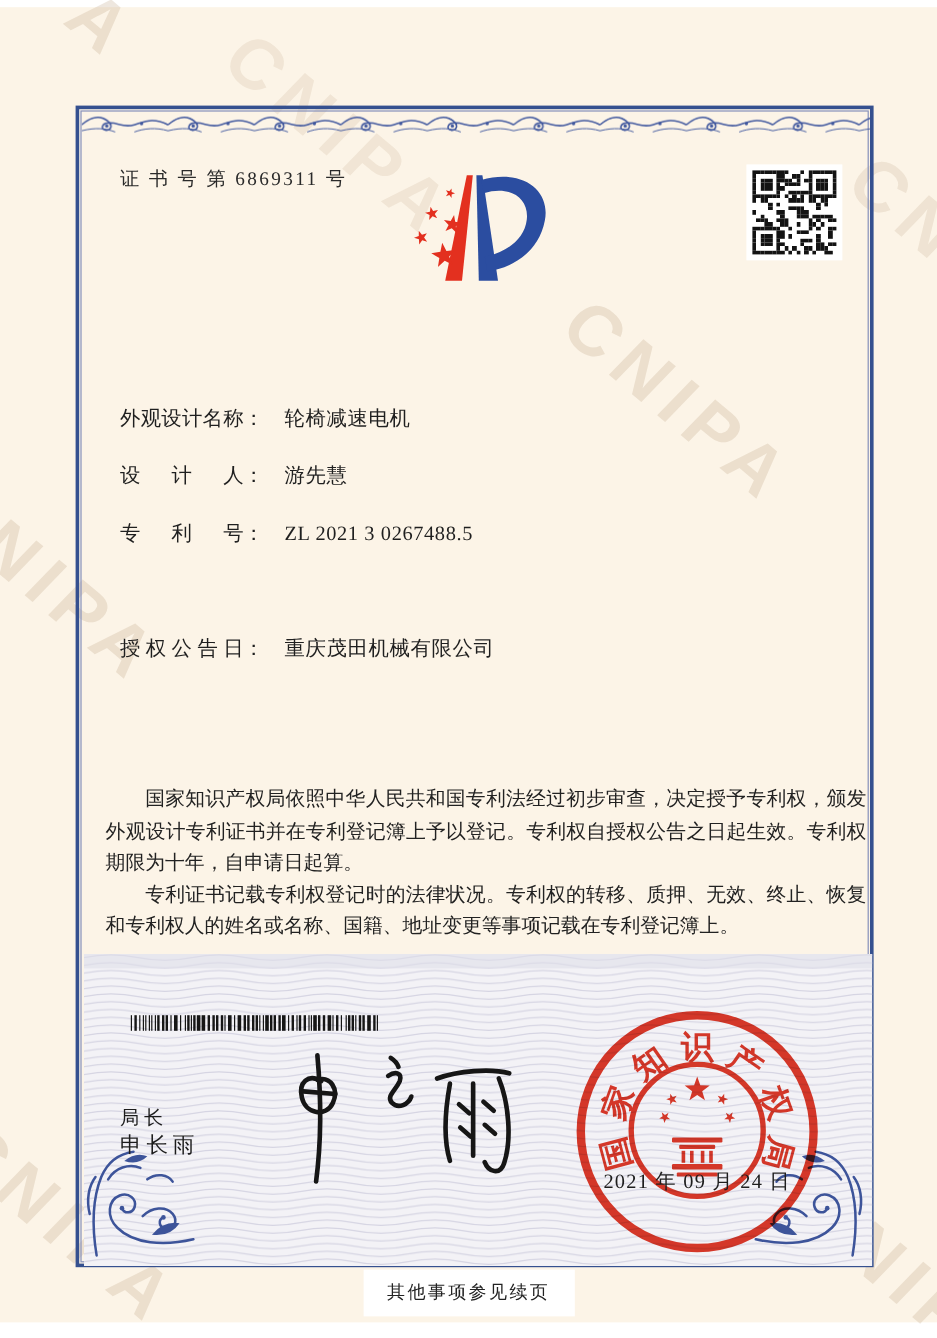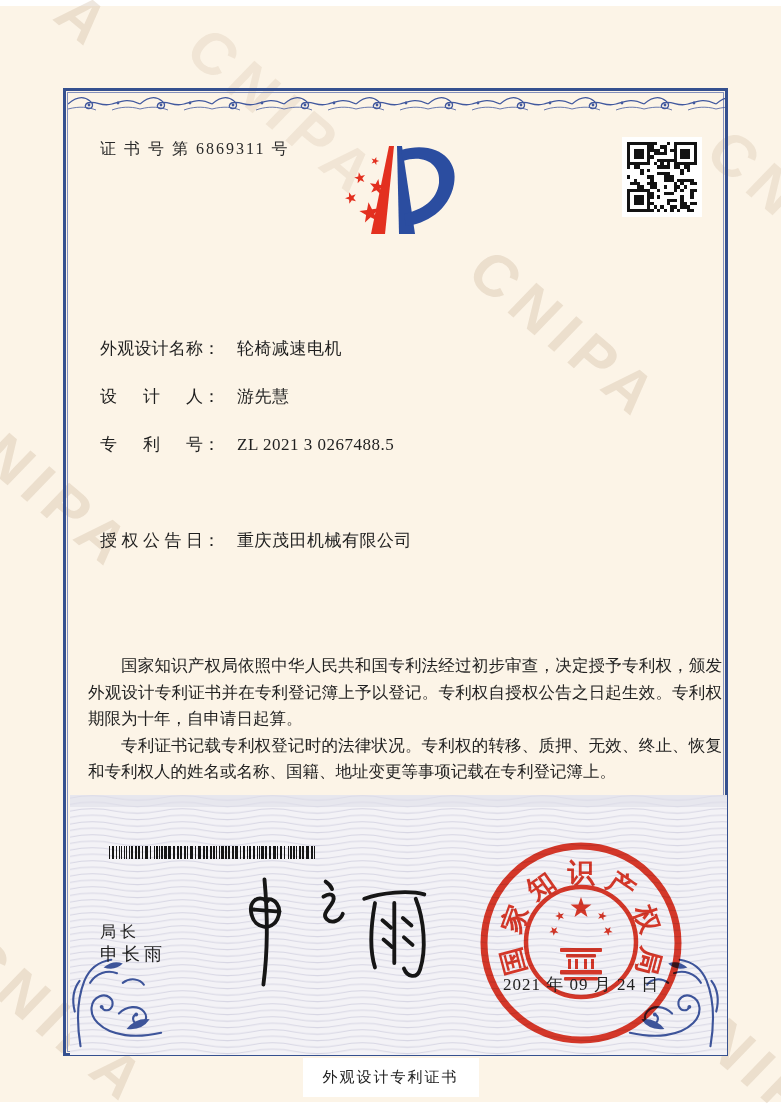--- a/index.html
+++ b/index.html
@@ -816,17 +816,17 @@
         <rect x="115" y="121" width="3" height="10"></rect>
         <rect x="84" y="132" width="42" height="4.5" rx="1"></rect>
         <rect x="88" y="139" width="34" height="3.5" rx="1"></rect>
       </g>
     </svg>
 
     <div class="seal-date">2021 年 09 月 24 日</div>
 
   </div>
 
-  <div class="note">外观设计专利证书</div>
+  <div class="note">其他事项参见续页</div>
 
   <div class="strip-top"></div>
   <div class="strip-bottom"></div>
 </div>
 
 </body></html>

